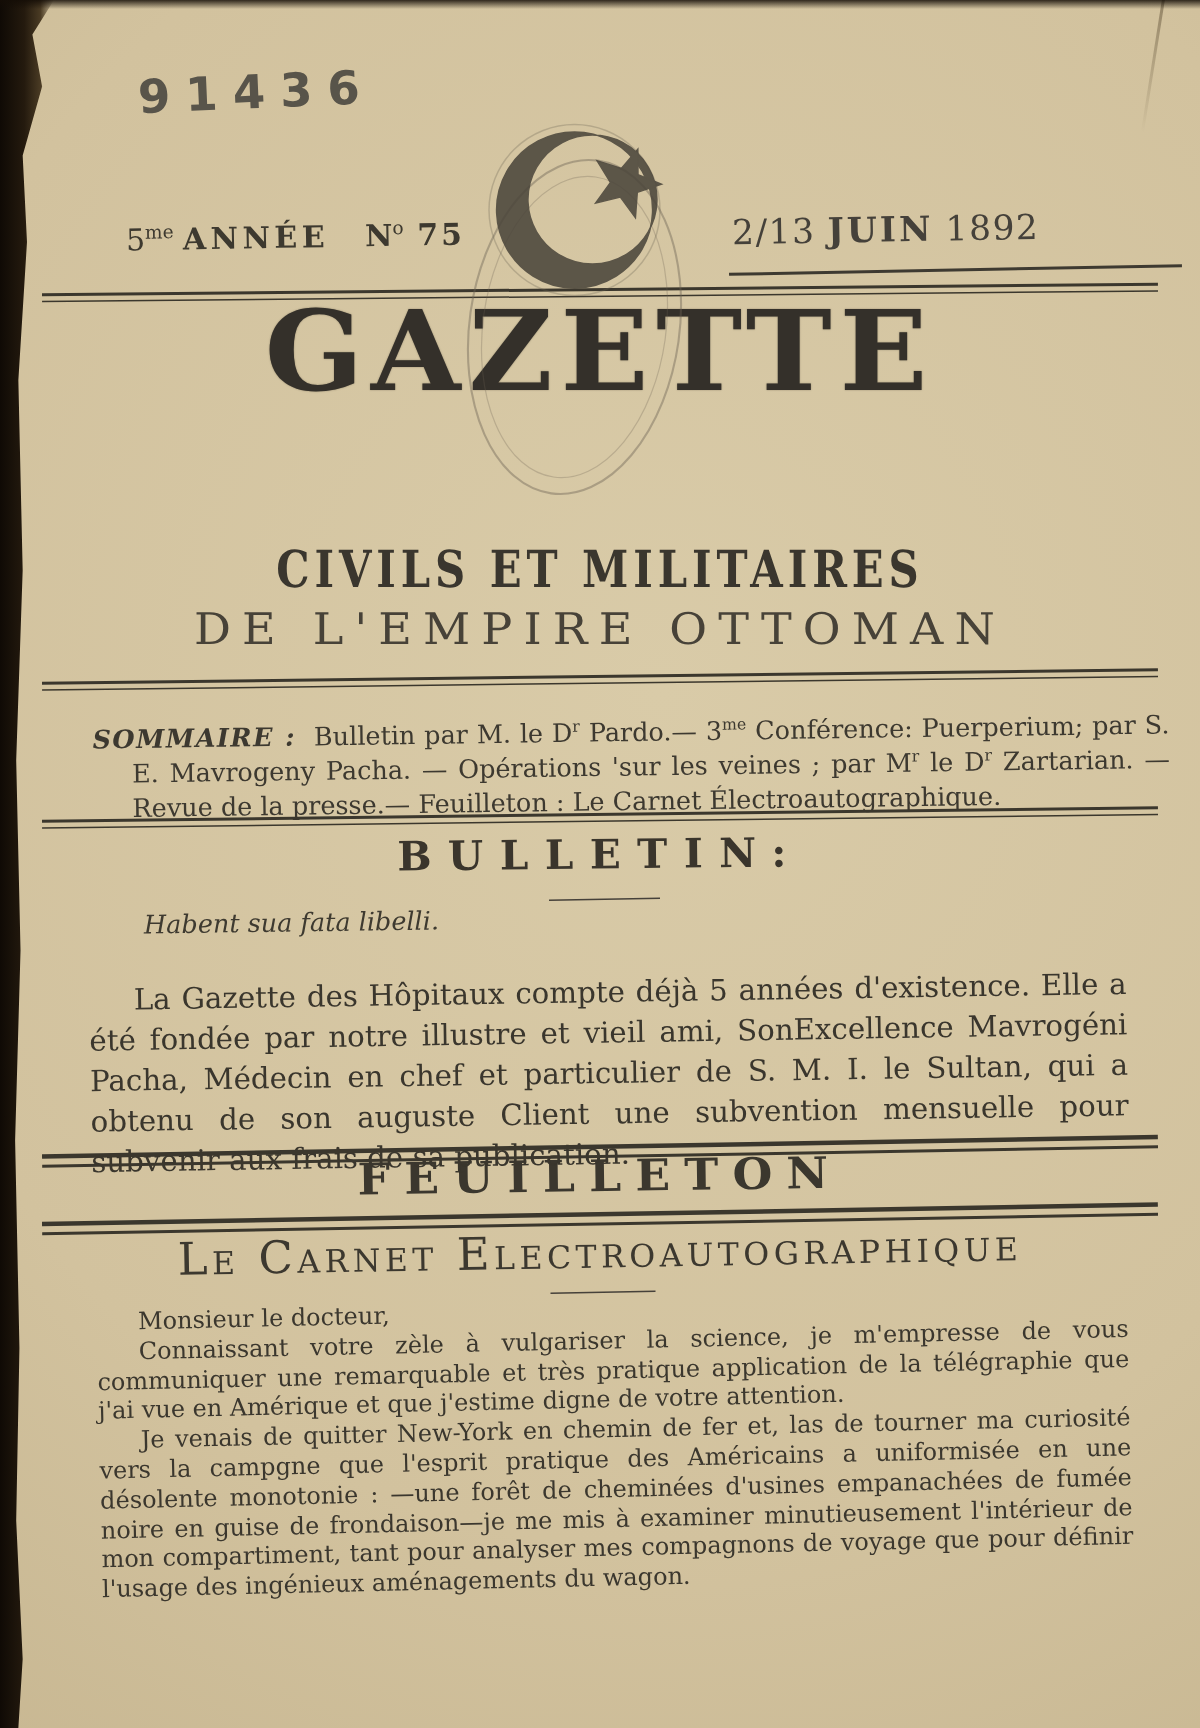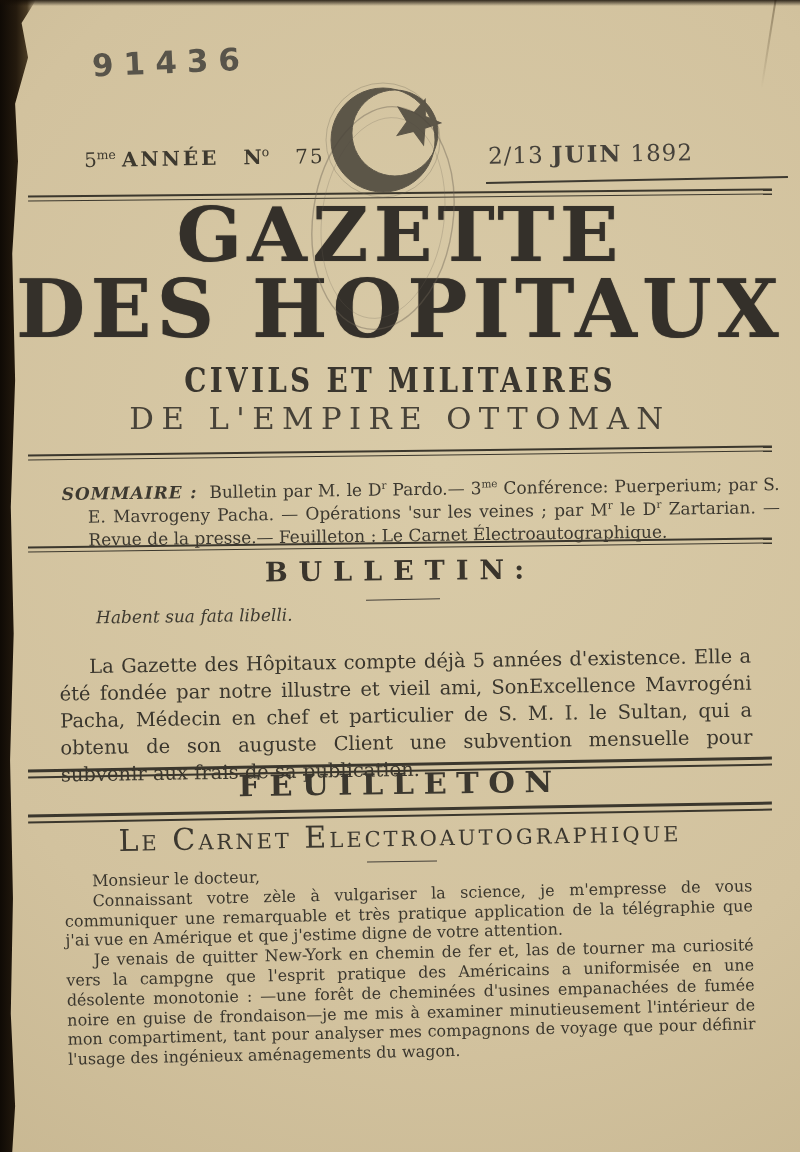--- a/index.html
+++ b/index.html
@@ -24,21 +24,21 @@
 
   .stamp-number{
     position:absolute;left:92px;top:44px;z-index:4;
     font-family:"DejaVu Sans","Liberation Sans",sans-serif;font-weight:bold;
     font-size:31px;letter-spacing:10px;color:#4e4b43;transform:rotate(-2.5deg);opacity:.92;
   }
 
   .issue{position:absolute;left:84px;top:146px;font-size:20px;color:#3d392f;transform:rotate(-1deg);z-index:4;white-space:nowrap;}
   .issue .yr-word{font-weight:bold;letter-spacing:3px;margin-left:6px;}
   .issue .no-n{font-weight:bold;margin-left:24px;}
-  .issue .no-val{font-weight:normal;margin-left:26px;letter-spacing:2px;}
+  .issue .no-val{font-weight:bold;margin-left:9px;letter-spacing:2px;}
   sup{font-size:.62em;line-height:0;}
 
   .date{position:absolute;left:488px;top:140px;font-size:23px;color:#45413a;letter-spacing:1px;transform:rotate(-1deg);z-index:4;white-space:nowrap;}
   .date .month{font-weight:bold;letter-spacing:2px;margin:0 8px;}
   .date-underline{position:absolute;left:486px;top:179px;width:302px;border-top:2px solid #3e3a31;transform:rotate(-1.1deg);z-index:4;}
 
   .rule{position:absolute;left:28px;width:744px;z-index:3;}
   .rule .a{height:2px;background:#3b372d;margin-bottom:3px;}
   .rule .b{height:1px;background:#3b372d;}
   .rule-heavy .a{height:3px;margin-bottom:4px;}
@@ -103,21 +103,20 @@
     <ellipse cx="95" cy="152" rx="70" ry="112" transform="rotate(8 95 152)" fill="none" stroke="#6b6253" stroke-width="1.4" opacity="0.42"></ellipse>
     <ellipse cx="95" cy="152" rx="61" ry="101" transform="rotate(8 95 152)" fill="none" stroke="#6b6253" stroke-width="0.8" opacity="0.28"></ellipse>
     <circle cx="95" cy="74" r="57" fill="none" stroke="#6b6253" stroke-width="1" opacity="0.3"></circle>
     <g transform="translate(95,74)" fill="#49443a" stroke="#49443a" stroke-width="1" opacity="0.86">
       <path fill-rule="evenodd" d="M 0 -52 A 52 52 0 1 0 0.1 -52 Z M 12 -50 A 43 43 0 1 1 11.9 -50 Z"></path>
       <polygon transform="translate(34,-18) rotate(20)" points="0,-24 -5.9,-8.1 -22.8,-7.4 -9.5,3.1 -14.1,19.4 0,10 14.1,19.4 9.5,3.1 22.8,-7.4 5.9,-8.1"></polygon>
     </g>
   </svg>
 
   <div class="centered m1">GAZETTE</div>
-  <div class="centered m2">DES HOPITAUX</div>
   <div class="centered m3">CIVILS ET MILITAIRES</div>
   <div class="centered m4">DE L'EMPIRE OTTOMAN</div>
 
   <div class="rule" style="top:450px;transform:rotate(-0.7deg)">
       <div class="a"></div>
       <div class="b"></div>
     </div>
 
   <p class="sommaire"><span class="som-label">SOMMAIRE :</span><span>Bulletin par M. le D</span><sup>r</sup><span> Pardo.— 3</span><sup>me</sup><span> Conférence: Puerperium; par S. E. Mavrogeny Pacha. — Opérations 'sur les veines ; par M</span><sup>r</sup><span> le D</span><sup>r</sup><span> Zartarian. — Revue de la presse.— Feuilleton : Le Carnet Électroautographique.</span></p>
 

